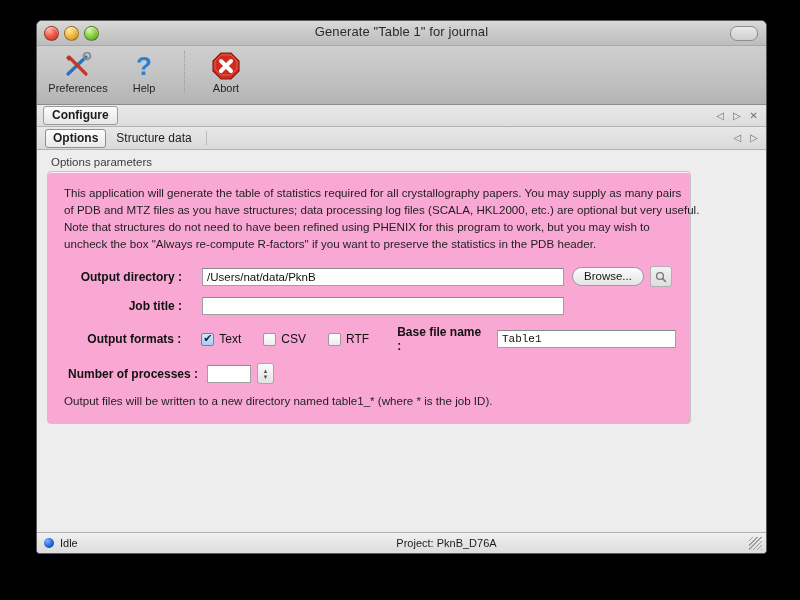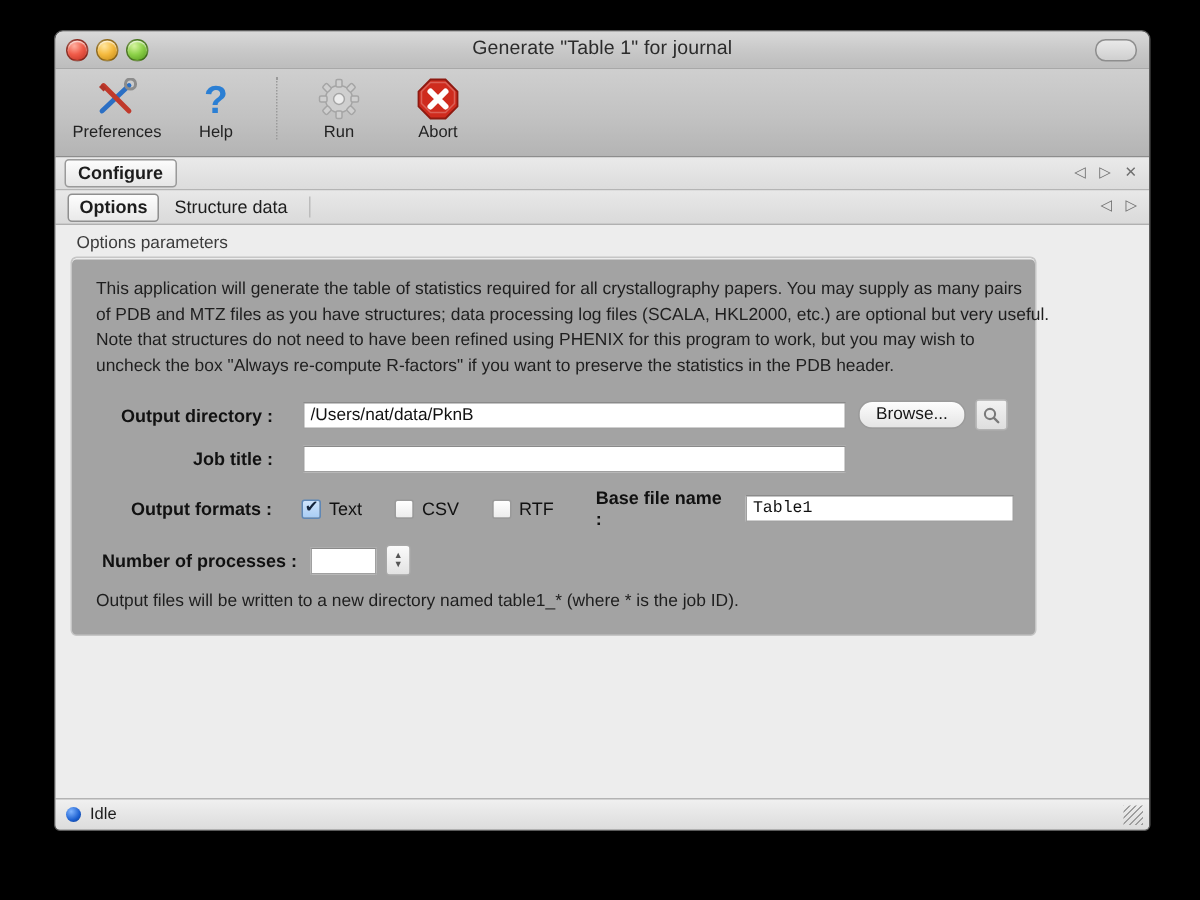--- a/index.html
+++ b/index.html
@@ -126,21 +126,21 @@
     position: relative;
   }
   .group-label {
     font-size: 11.5px; color: #3c3c3c;
     margin: 0 0 3px 4px;
   }
   .panel {
     width: 644px;
     height: 253px;
     box-sizing: border-box;
-    background: #a3a3a3;
+    background: #f9a8d4;
     border: 1px solid #c6c6c6;
     border-radius: 4px;
     padding: 10px 14px 0 14px;
     box-shadow: 0 1px 0 rgba(255,255,255,0.8) inset;
   }
   .blurb {
     font-size: 11.6px;
     color: #1e1e1e;
     line-height: 17px;
     margin: 2px 0 14px 2px;
@@ -267,39 +267,20 @@
       <div class="tb-ico">
         <svg width="26" height="28" viewBox="0 0 26 28">
           <text x="13" y="23" font-size="26" font-weight="bold" text-anchor="middle" font-family="Liberation Sans, sans-serif" fill="#2b7fd4">?</text>
         </svg>
       </div>
       <div class="tb-label">Help</div>
     </div>
 
     <div class="tb-sep"></div>
 
-    <div class="tb-item">
-      <div class="tb-ico">
-        <svg width="28" height="28" viewBox="0 0 28 28">
-          <g fill="#cfcfcf" stroke="#a5a5a5" stroke-width="1">
-            <circle cx="14" cy="14" r="9"></circle>
-            <rect x="12" y="1" width="4" height="5" rx="1"></rect>
-            <rect x="12" y="22" width="4" height="5" rx="1"></rect>
-            <rect x="1" y="12" width="5" height="4" rx="1"></rect>
-            <rect x="22" y="12" width="5" height="4" rx="1"></rect>
-            <rect x="4" y="4" width="4" height="5" rx="1" transform="rotate(-45 6 6.5)"></rect>
-            <rect x="20" y="4" width="4" height="5" rx="1" transform="rotate(45 22 6.5)"></rect>
-            <rect x="4" y="19" width="4" height="5" rx="1" transform="rotate(45 6 21.5)"></rect>
-            <rect x="20" y="19" width="4" height="5" rx="1" transform="rotate(-45 22 21.5)"></rect>
-          </g>
-          <circle cx="14" cy="14" r="3.6" fill="#ededed" stroke="#a5a5a5" stroke-width="1"></circle>
-        </svg>
-      </div>
-      <div class="tb-label">Run</div>
-    </div>
 
     <div class="tb-item">
       <div class="tb-ico">
         <svg width="28" height="28" viewBox="0 0 28 28">
           <polygon points="9,1 19,1 27,9 27,19 19,27 9,27 1,19 1,9" fill="#cf2b1e" stroke="#8d1a11" stroke-width="1.2"></polygon>
           <polygon points="9,3 19,3 25,9 25,17 19,23 9,23 3,17 3,9" fill="none" stroke="rgba(255,255,255,0.25)" stroke-width="1"></polygon>
           <path d="M9 9 L19 19 M19 9 L9 19" stroke="#ffffff" stroke-width="4" stroke-linecap="round"></path>
         </svg>
       </div>
       <div class="tb-label">Abort</div>
@@ -384,16 +365,17 @@
         </div>
       </div>
 
       <div class="footnote">Output files will be written to a new directory named table1_* (where * is the job ID).</div>
     </div>
   </div>
 
   <div class="statusbar">
     <div class="status-dot"></div>
     <div class="status-text">Idle</div>
+    <div class="project-text">Project: PknB_D76A</div>
     <div class="grip"></div>
   </div>
 
 </div>
 
 </body></html>

